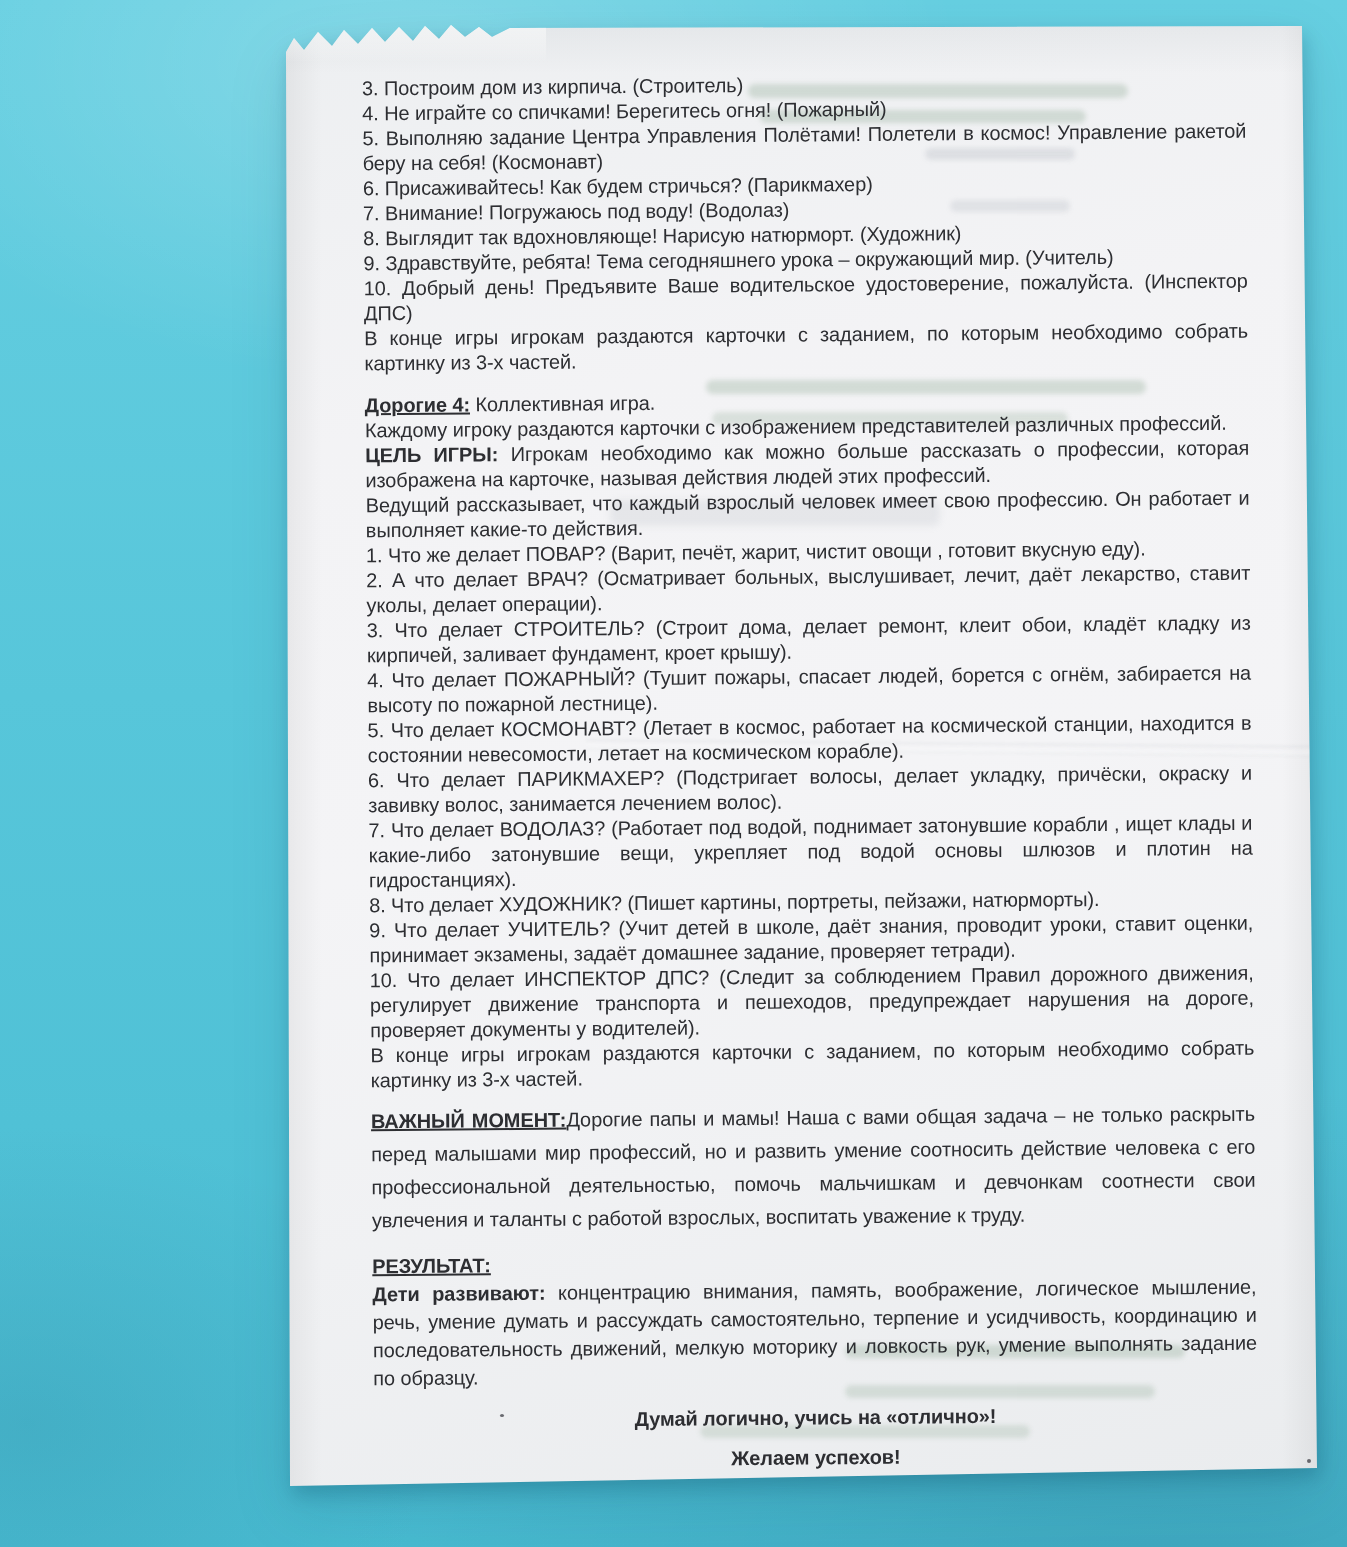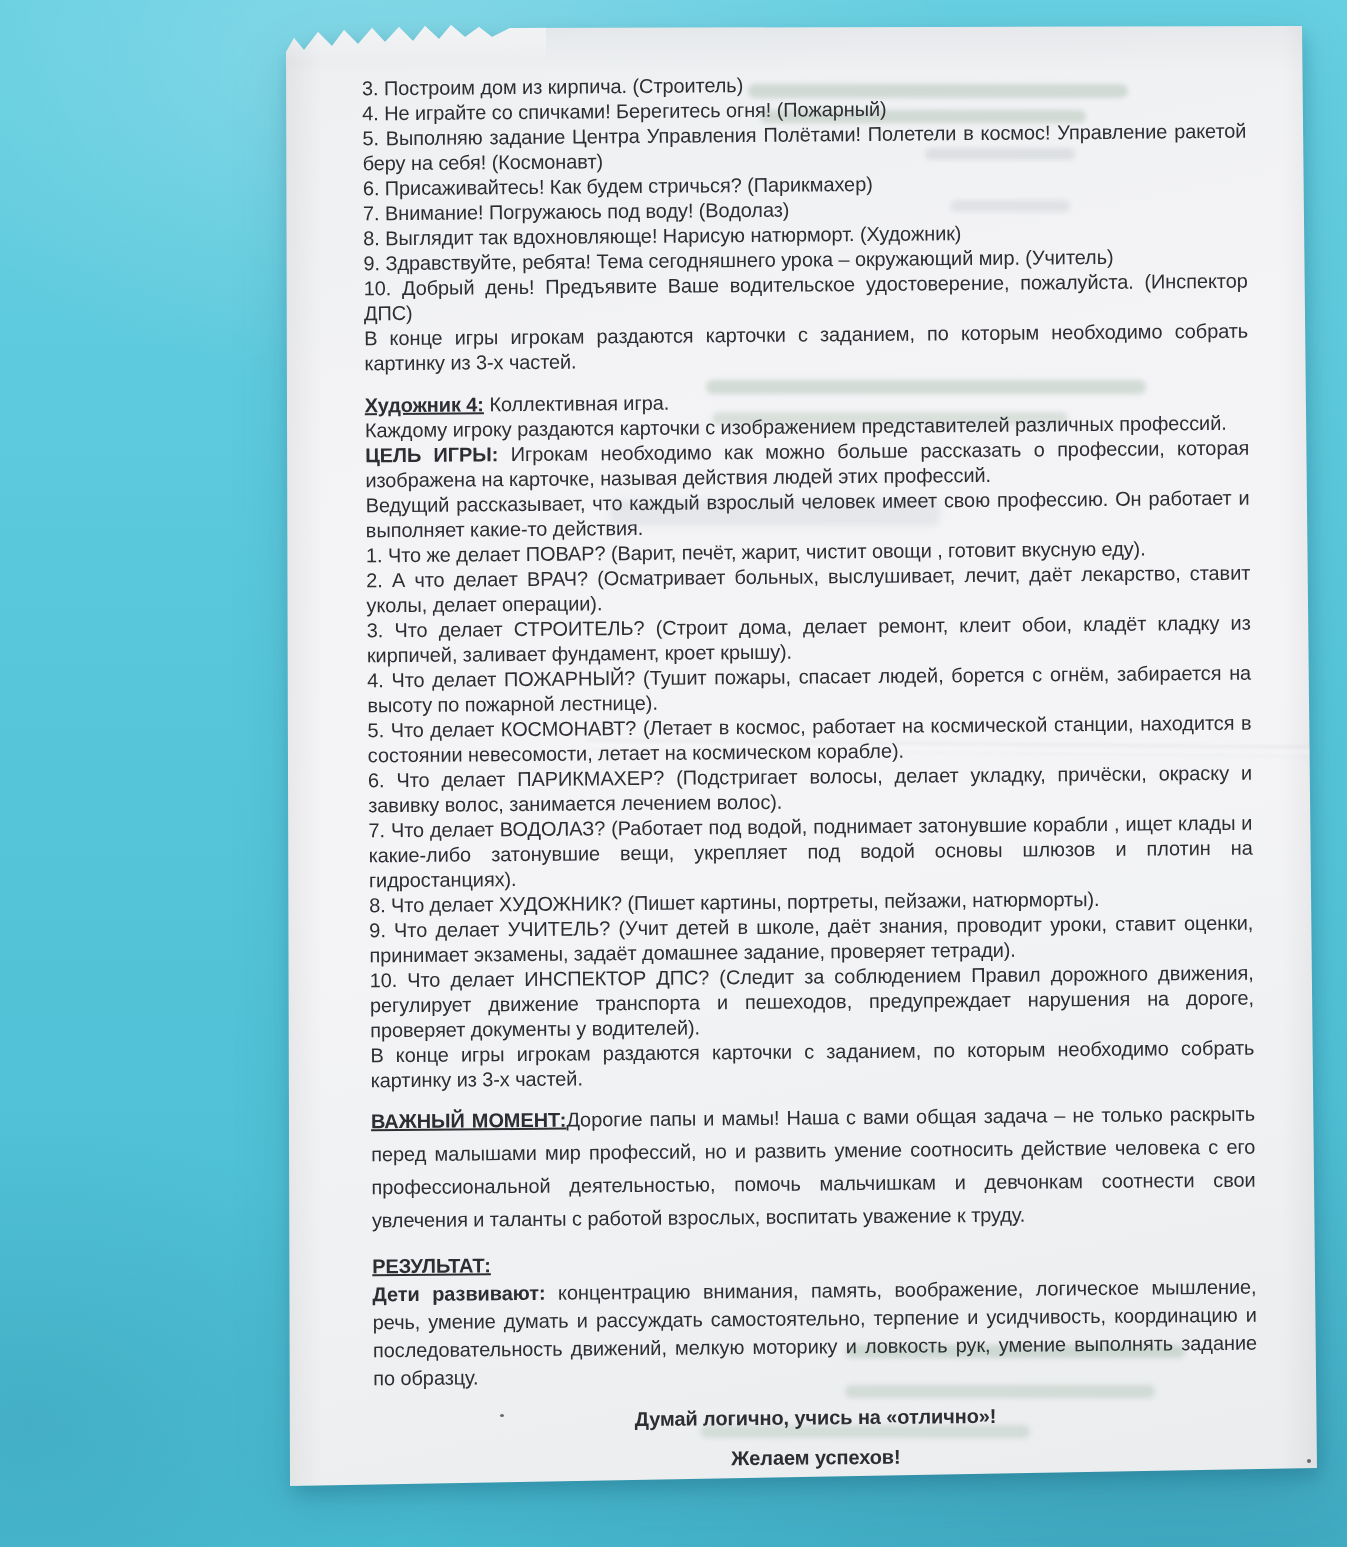--- a/index.html
+++ b/index.html
@@ -112,21 +112,21 @@
             <div class="para"><span>4. Не играйте со спичками! Берегитесь огня! (Пожарный)</span></div>
             <div class="para"><span>5. Выполняю задание Центра Управления Полётами! Полетели в космос! Управление ракетой беру на себя!  (Космонавт)</span></div>
             <div class="para"><span>6. Присаживайтесь! Как будем стричься? (Парикмахер)</span></div>
             <div class="para"><span>7. Внимание! Погружаюсь под воду! (Водолаз)</span></div>
             <div class="para"><span>8. Выглядит так вдохновляюще! Нарисую натюрморт.  (Художник)</span></div>
             <div class="para"><span>9. Здравствуйте, ребята! Тема сегодняшнего урока – окружающий мир. (Учитель)</span></div>
             <div class="para"><span>10. Добрый день! Предъявите Ваше водительское удостоверение,  пожалуйста. (Инспектор ДПС)</span></div>
             <div class="para"><span>В конце игры игрокам раздаются карточки с заданием, по которым необходимо собрать картинку из 3-х частей.</span></div>
           </div>
         <div class="section" id="sec-variant">
-            <div class="para"><span class="b u">Художник 4:</span><span> Коллективная игра.</span></div>
+            <div class="para"><span class="b u">Дорогие 4:</span><span> Коллективная игра.</span></div>
             <div class="para"><span>Каждому игроку раздаются карточки с изображением представителей различных профессий.</span></div>
             <div class="para"><span class="b">ЦЕЛЬ ИГРЫ:</span><span> Игрокам необходимо как можно больше рассказать о профессии, которая изображена на карточке, называя действия людей этих профессий.</span></div>
             <div class="para"><span>Ведущий рассказывает, что каждый взрослый человек имеет свою профессию. Он работает и выполняет какие-то действия.</span></div>
             <div class="para"><span>1. Что же делает ПОВАР? (Варит, печёт, жарит, чистит овощи , готовит вкусную еду).</span></div>
             <div class="para"><span>2. А что делает ВРАЧ? (Осматривает больных, выслушивает, лечит, даёт лекарство, ставит уколы, делает операции).</span></div>
             <div class="para"><span>3. Что делает СТРОИТЕЛЬ? (Строит дома, делает ремонт, клеит обои, кладёт кладку из кирпичей, заливает фундамент, кроет крышу).</span></div>
             <div class="para"><span>4. Что делает ПОЖАРНЫЙ? (Тушит пожары, спасает людей, борется с огнём, забирается на высоту по пожарной лестнице).</span></div>
             <div class="para"><span>5. Что делает КОСМОНАВТ? (Летает в космос, работает на космической станции, находится в состоянии невесомости, летает на космическом корабле).</span></div>
             <div class="para"><span>6. Что делает ПАРИКМАХЕР? (Подстригает волосы, делает укладку, причёски, окраску и завивку волос, занимается лечением волос).</span></div>
             <div class="para"><span>7. Что делает ВОДОЛАЗ? (Работает под водой, поднимает затонувшие корабли , ищет клады и какие-либо затонувшие вещи, укрепляет под водой основы шлюзов и плотин на гидростанциях).</span></div>

